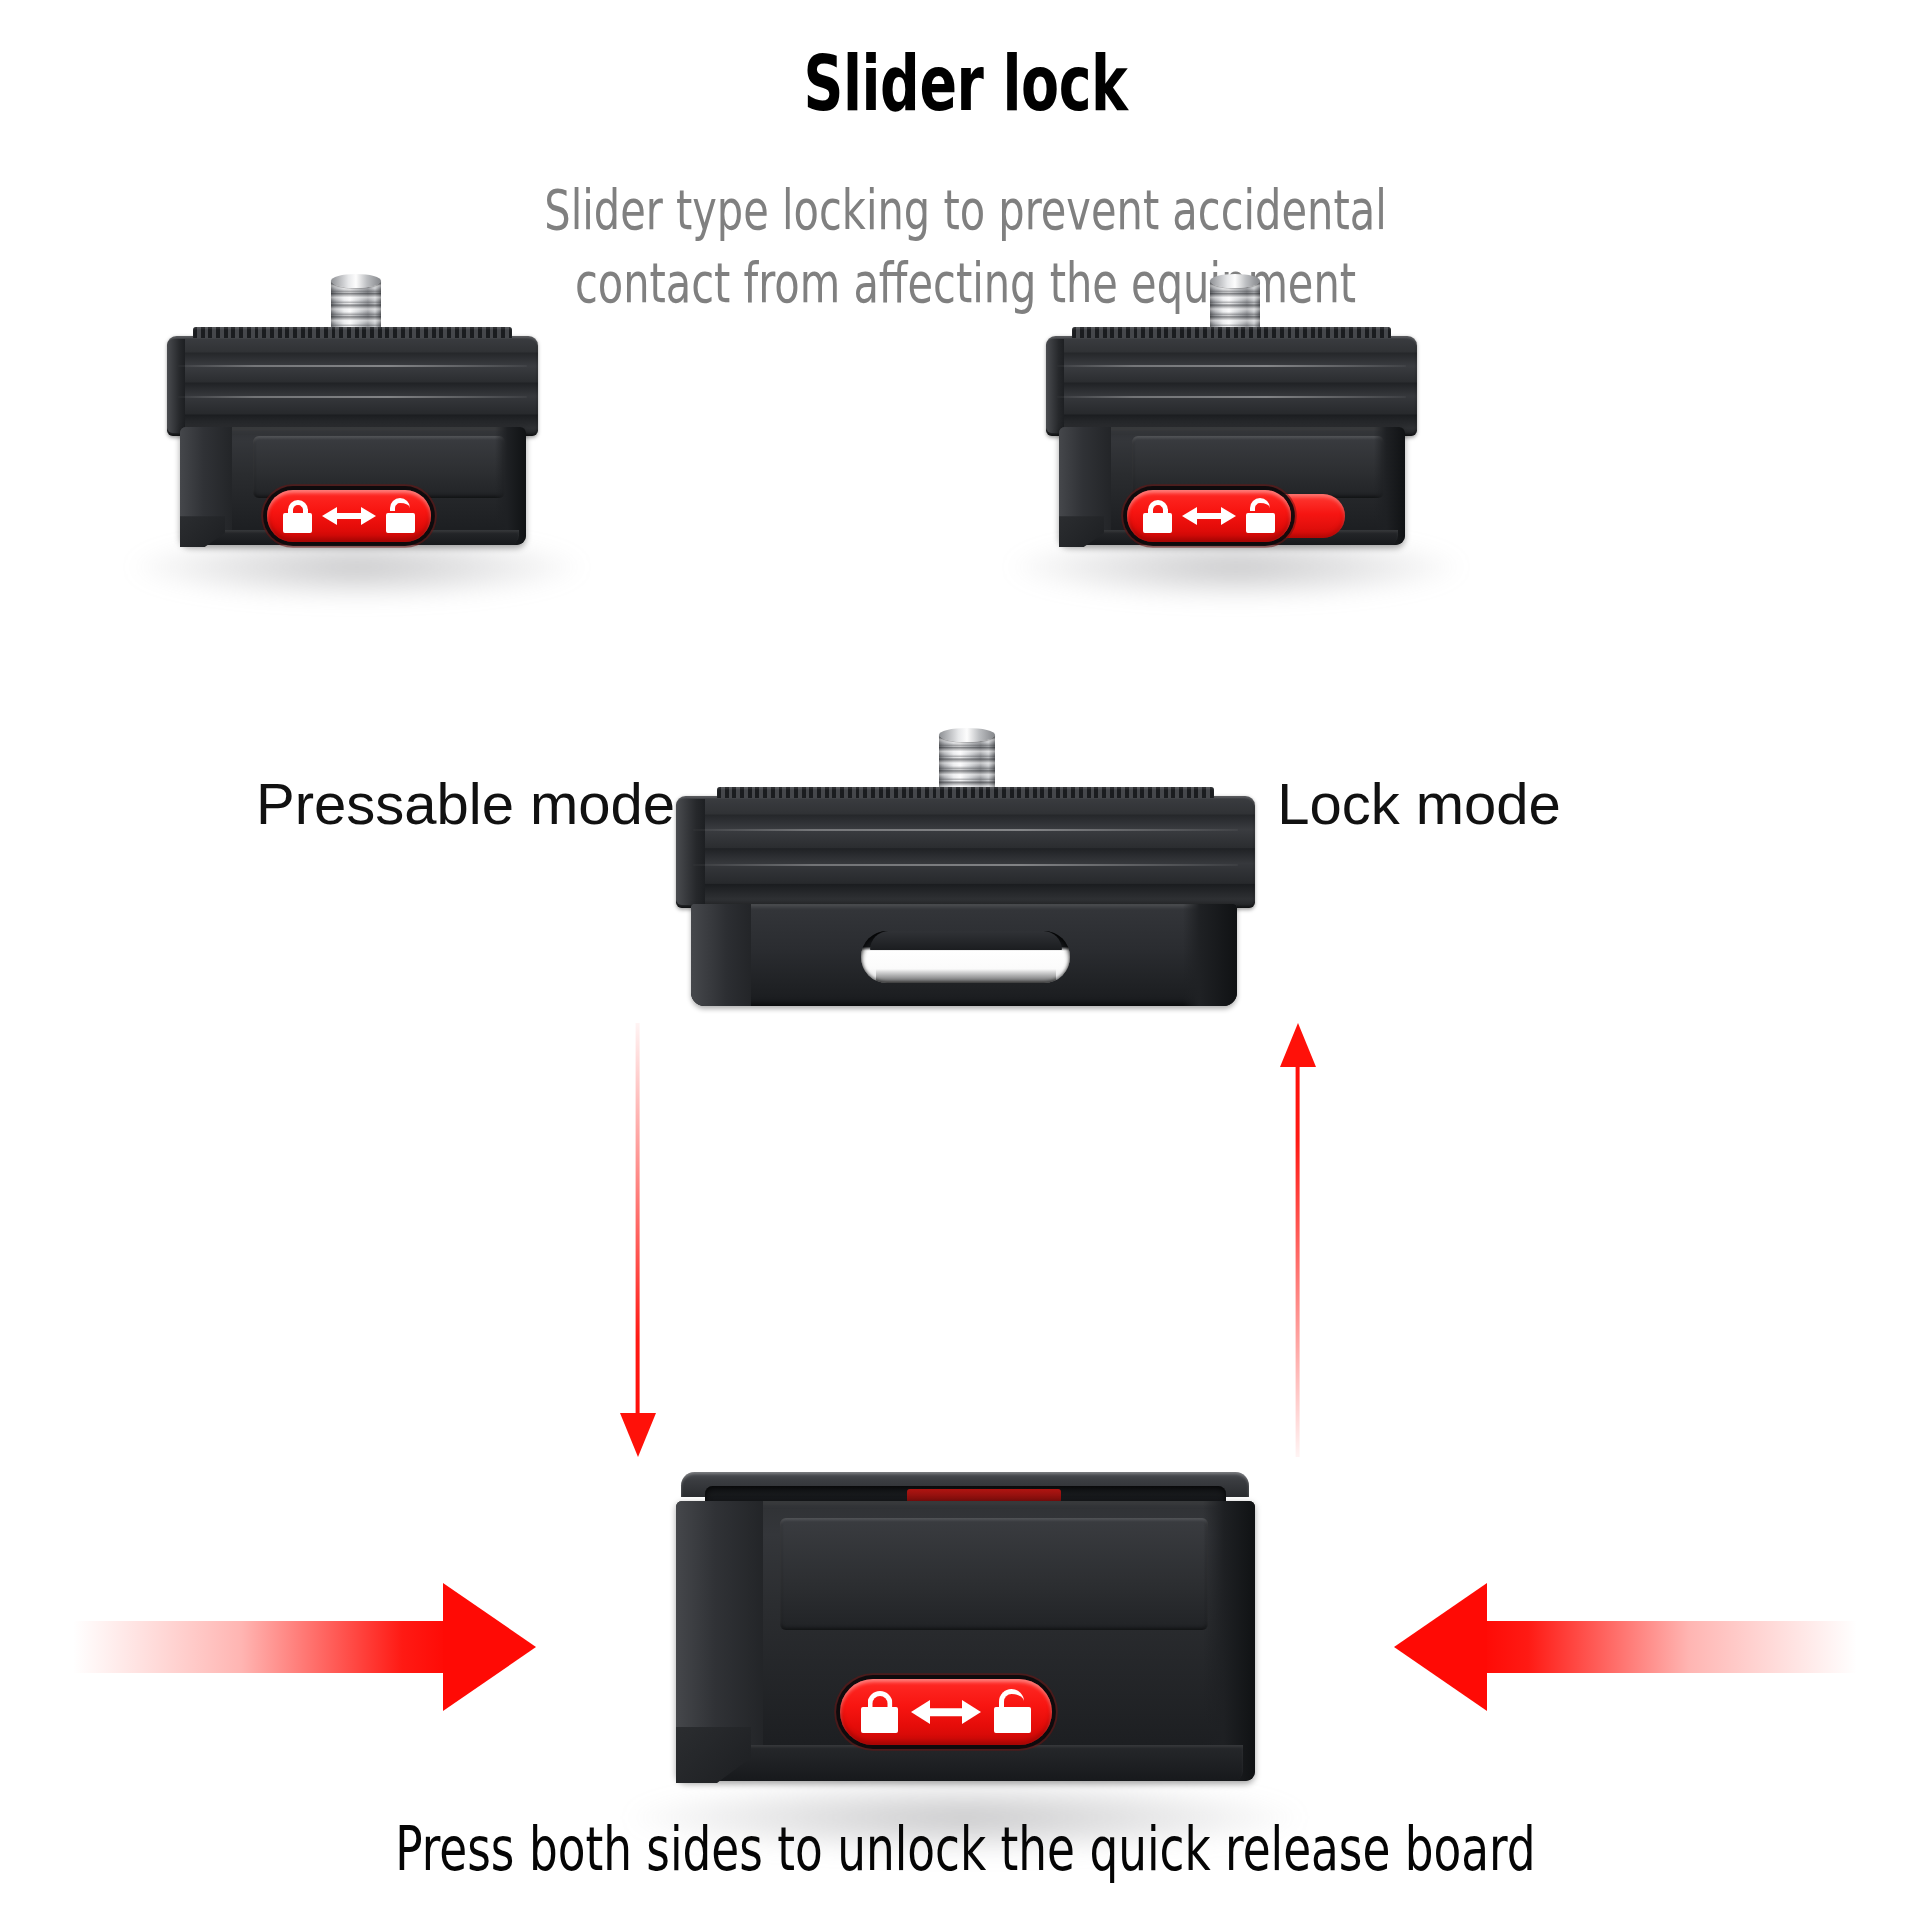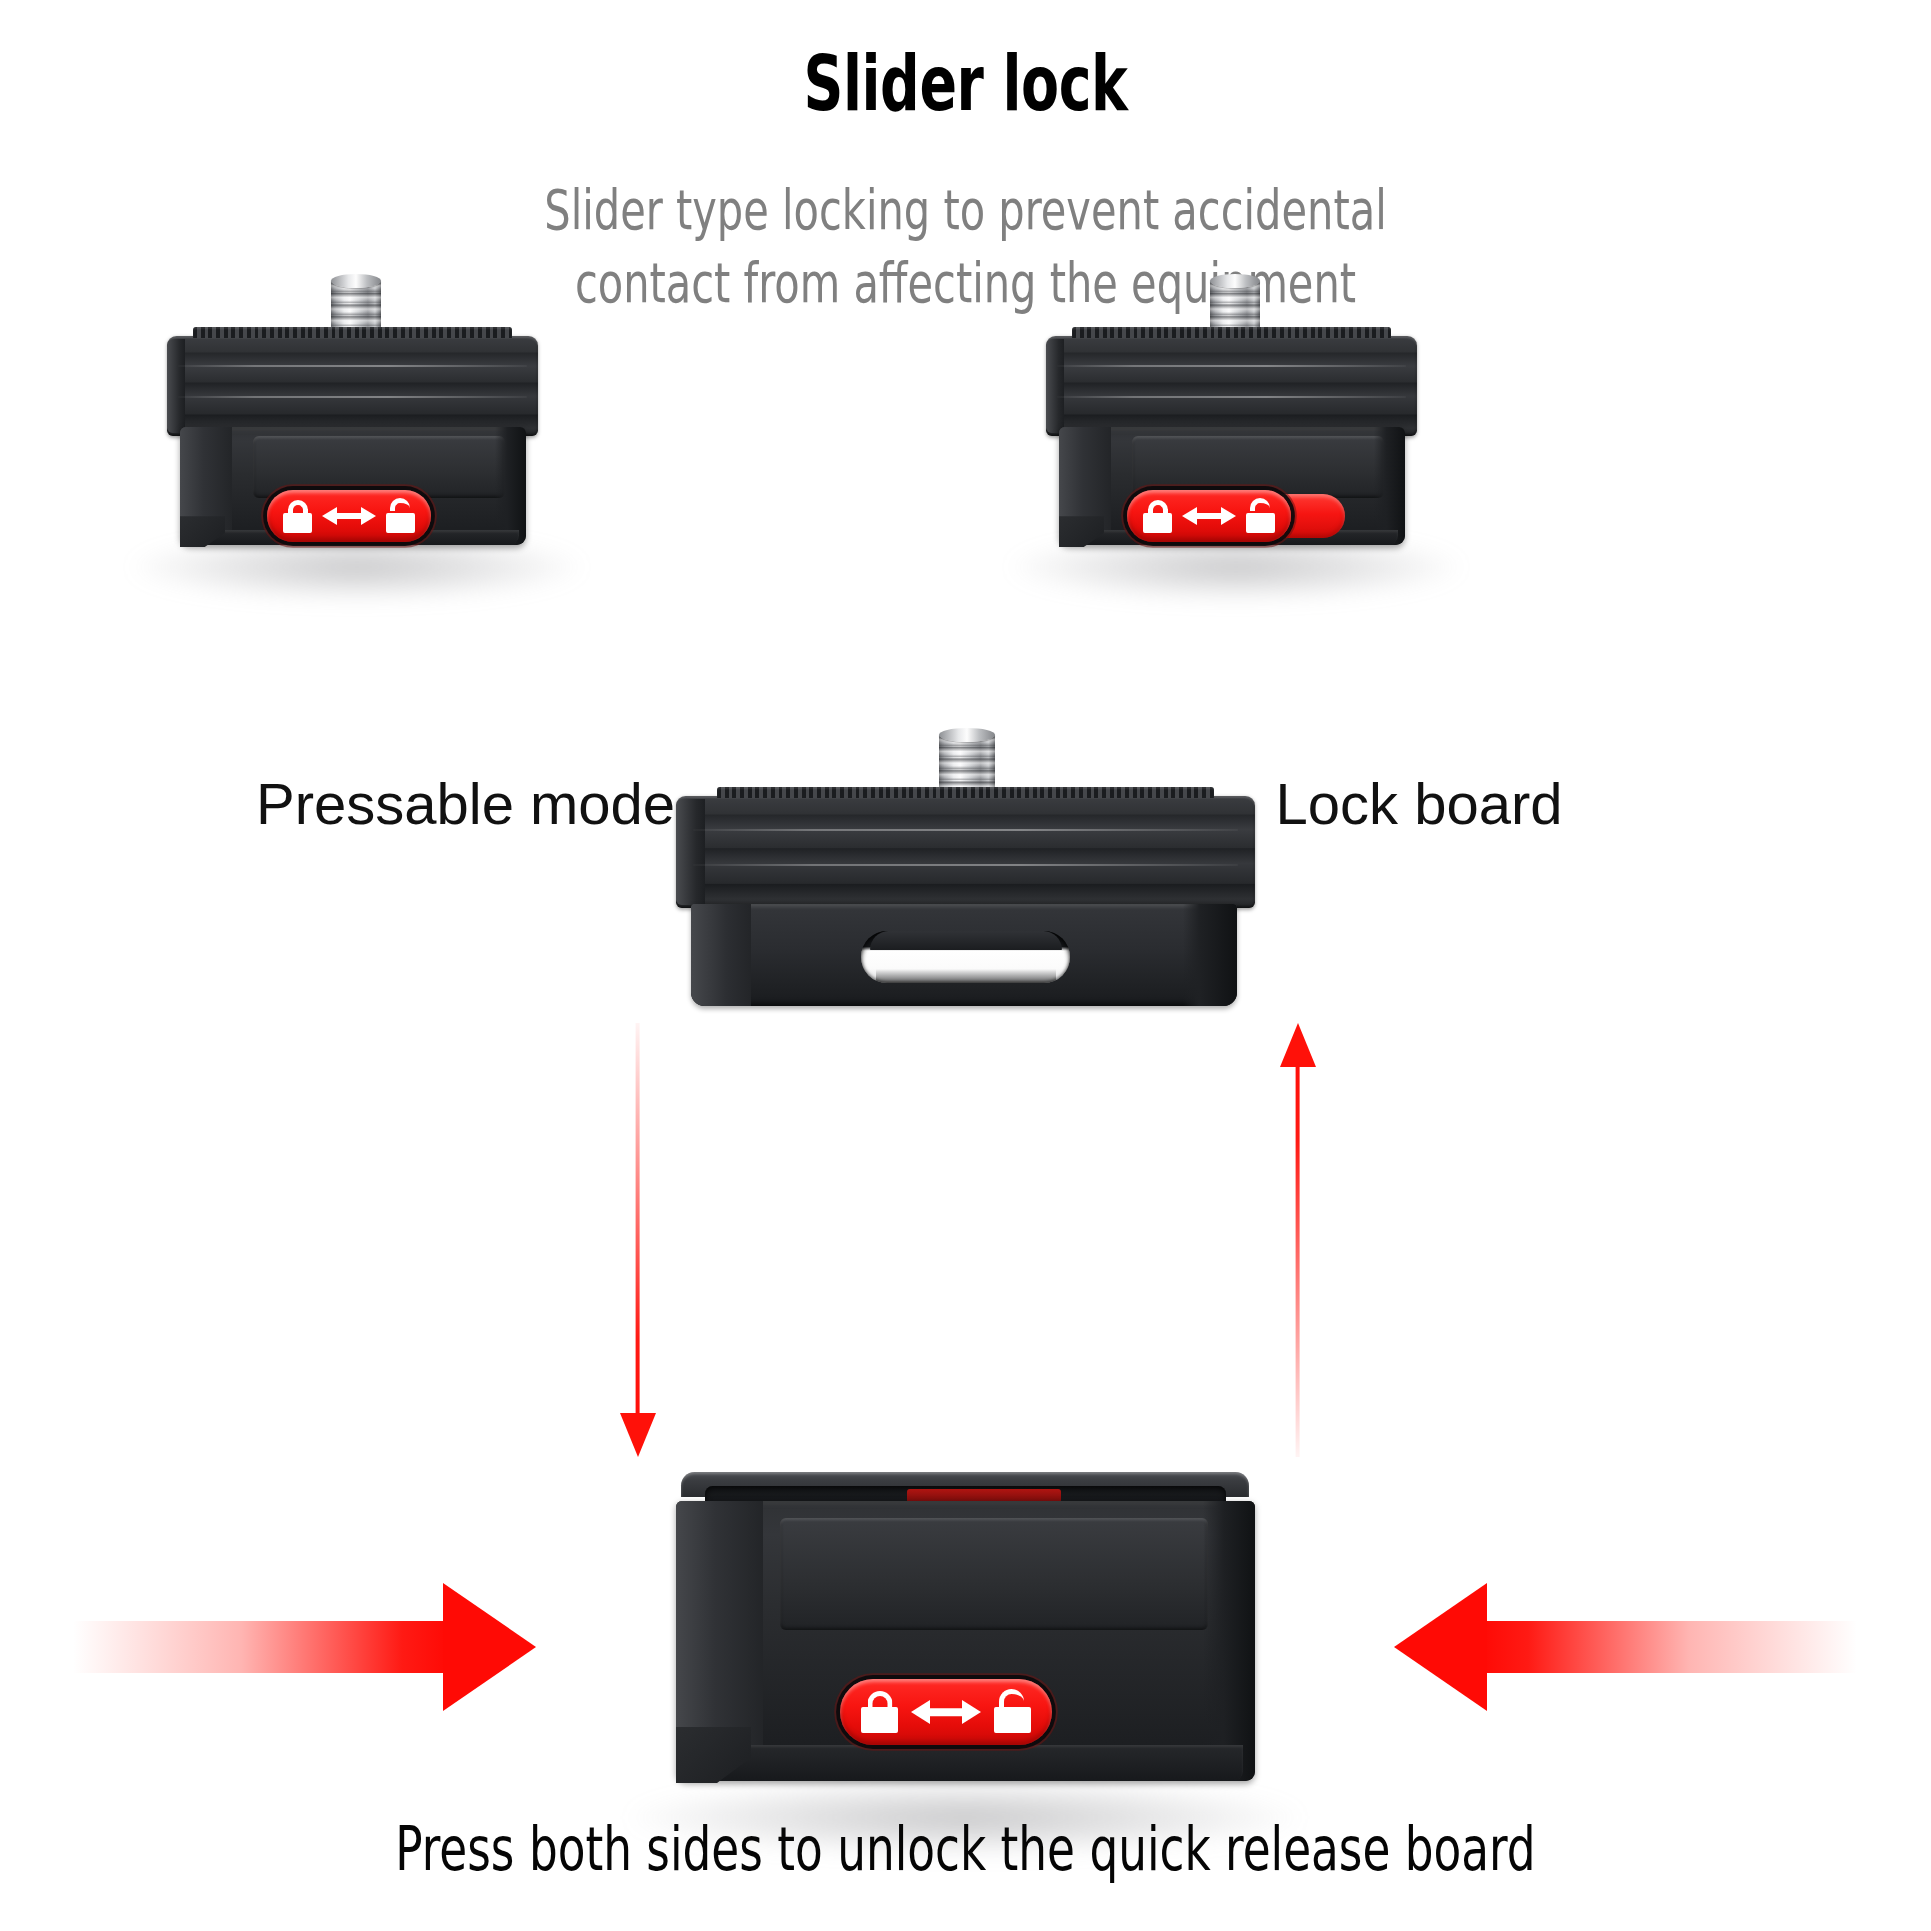--- a/index.html
+++ b/index.html
@@ -419,21 +419,21 @@
         <div class="hd r"></div>
       </div>
 
       <div class="lock-ico" style="width:29px; height:33px;">
         <div class="shackle open" style="width:20px; height:13.5px; top:-1.9px;"></div>
         <div class="bodysq" style="width:29px; height:20px;"></div>
       </div>
     </div>
   </div>
 
-  <div class="mode-label right">Lock board</div>
+  <div class="mode-label right">Lock mode</div>
 
   <div class="qr-plate" style="left:676px; top:734px; width:579px; height:280px;">
 
     <div class="screw" style="left:263px; top:0px; width:56px; height:66px;">
       <div class="screw-top"></div>
     </div>
 
     <div class="plate" style="left:0px; top:62px; width:579px; height:112px;">
       <div class="plate-knurl"></div>
       <div class="plate-edge-left"></div>

